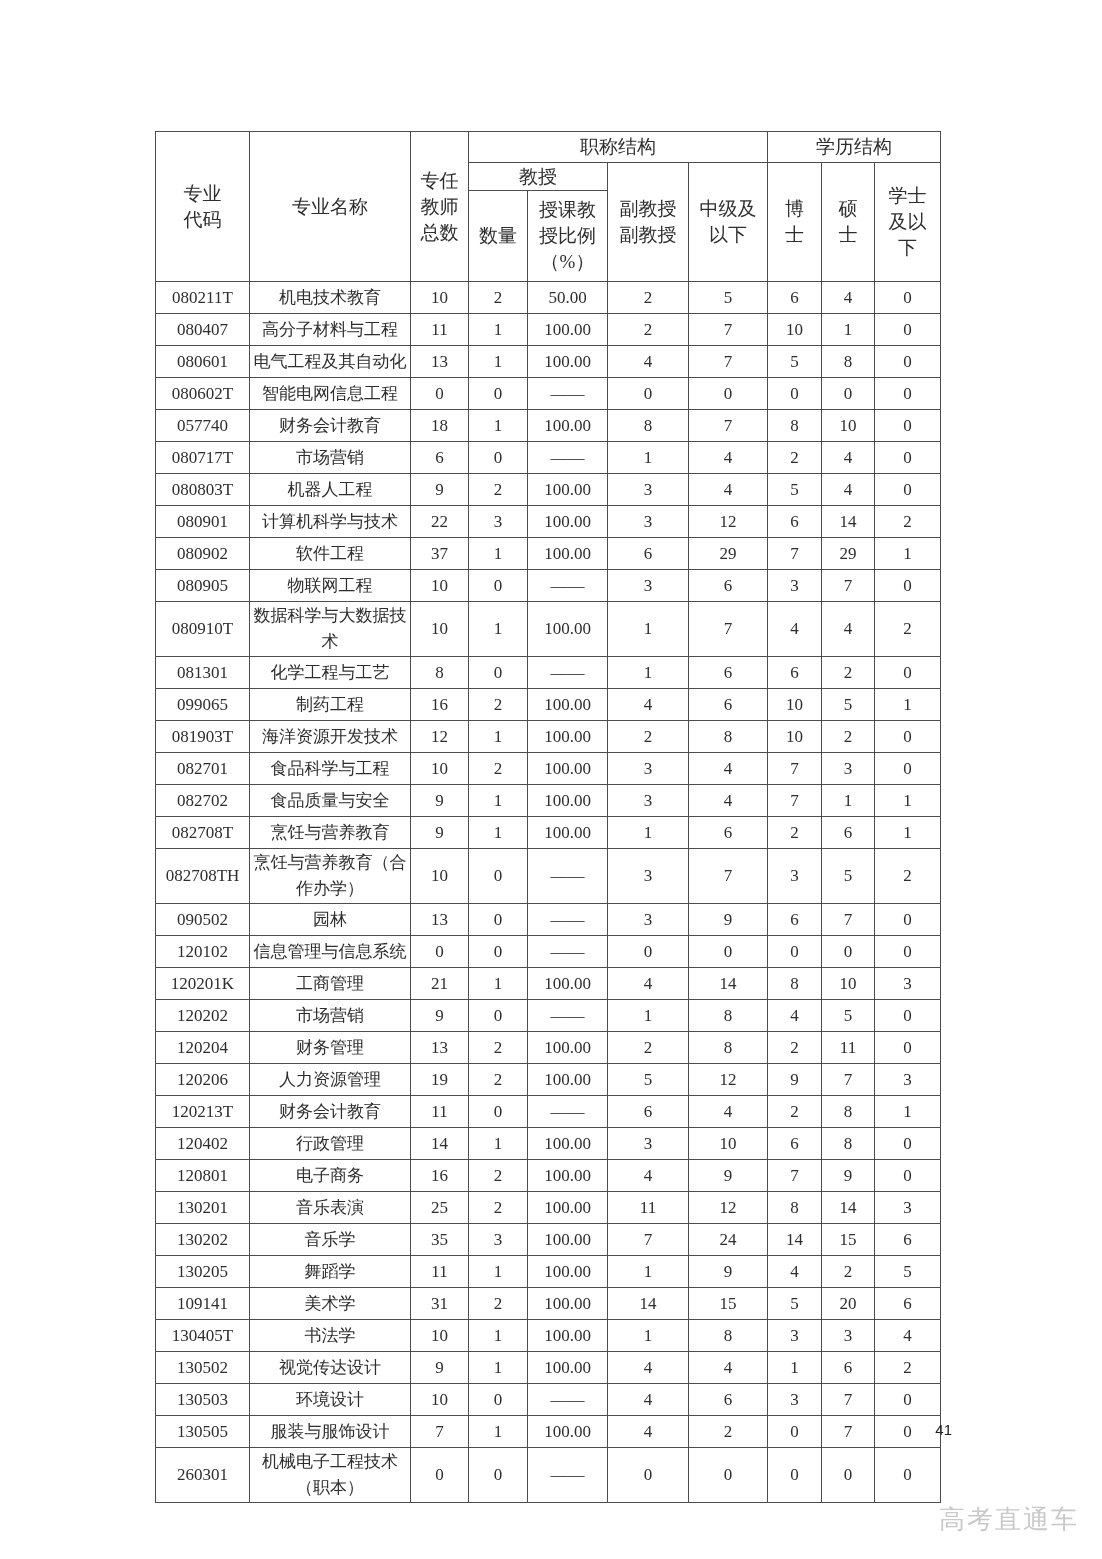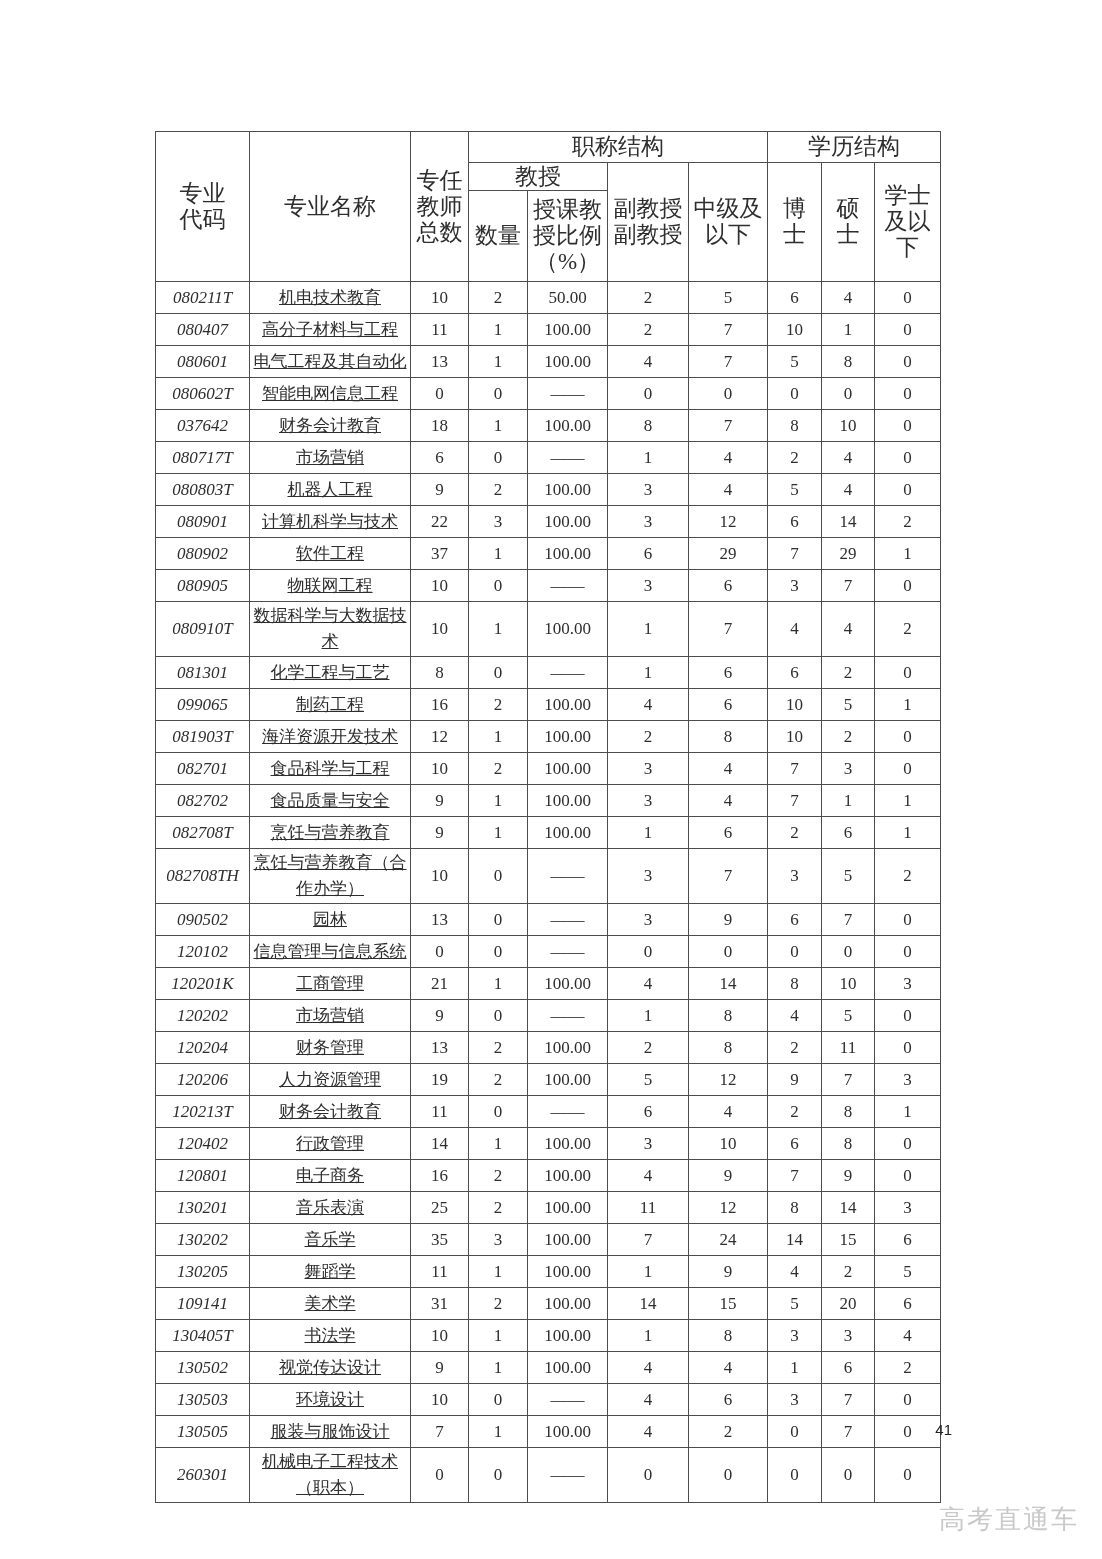--- a/index.html
+++ b/index.html
@@ -25,36 +25,36 @@
     table-layout: fixed;
   }
   table.faculty th, table.faculty td {
     border: 1px solid #4d4d4d;
     text-align: center;
     vertical-align: middle;
     font-weight: normal;
     overflow: hidden;
   }
   table.faculty th {
-    font-size: 23px;
+    font-size: 19px;
     line-height: 26px;
     white-space: pre-line;
     padding: 0 2px;
   }
   tr.h-row1 { height: 31px; }
   tr.h-row2 { height: 28px; margin-top: 24px; }
   tr.h-row3 { height: 91px; }
   table.faculty td {
     font-size: 17px;
     line-height: 26px;
     height: 29px;
     padding: 1px 3px;
   }
-  td.code { word-break: break-all; padding: 1px 7px; font-style: italic; }
-  td.name { padding: 1px 3px; text-decoration: underline; }
+  td.code { word-break: break-all; padding: 1px 7px; }
+  td.name { padding: 1px 3px; }
   td.num  { }
   .page-number {
     position: absolute;
     left: 155px;
     top: 1421px;
     width: 785px;
     text-align: right;
     font-family: "Liberation Sans", sans-serif;
     font-size: 15px;
     color: #222222;
@@ -163,21 +163,21 @@
           <td class="num">0</td>
           <td class="num">0</td>
           <td class="num">——</td>
           <td class="num">0</td>
           <td class="num">0</td>
           <td class="num">0</td>
           <td class="num">0</td>
           <td class="num">0</td>
         </tr>
         <tr>
-          <td class="code">037642</td>
+          <td class="code">057740</td>
           <td class="name">财务会计教育</td>
           <td class="num">18</td>
           <td class="num">1</td>
           <td class="num">100.00</td>
           <td class="num">8</td>
           <td class="num">7</td>
           <td class="num">8</td>
           <td class="num">10</td>
           <td class="num">0</td>
         </tr>

